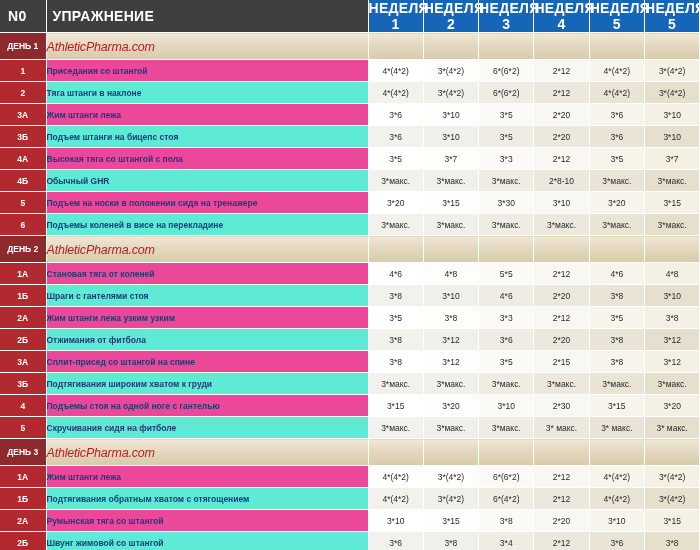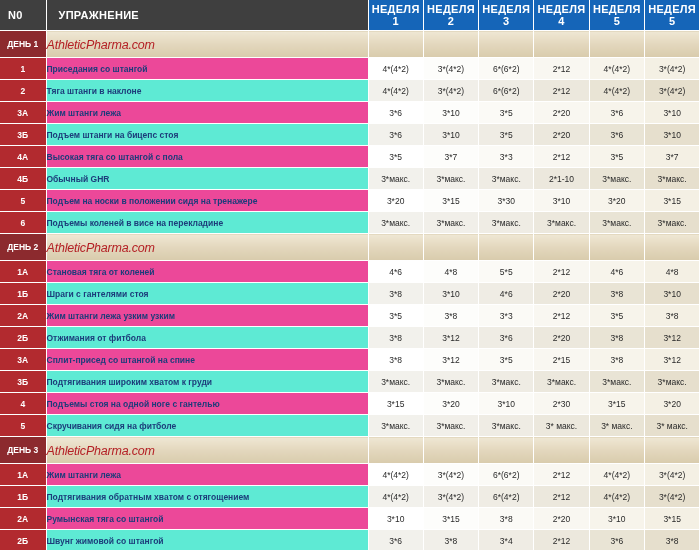--- a/index.html
+++ b/index.html
@@ -25,37 +25,37 @@
   
   col.c-no     { width: 46px; }
   col.c-ex     { width: 322px; }
   col.c-wk     { width: 55.3px; }
 
   
   tr.head th {
     height: 30px;
     background: #1565b8;
     color: #ffffff;
-    font-size: 11px;
+    font-size: 14px;
     font-weight: bold;
     letter-spacing: 0.3px;
     text-align: center;
     vertical-align: middle;
     border-right: 1px solid #ffffff;
     border-bottom: 1px solid #ffffff;
   }
   tr.head th.h-no {
     background: #3f3f3f;
     text-align: left;
     padding-left: 8px;
   }
   tr.head th.h-ex {
     background: #3f3f3f;
     text-align: left;
-    padding-left: 12px;
+    padding-left: 6px;
   }
 
   
   tr.dayrow td {
     height: 26px;
     vertical-align: middle;
     margin-left: 8px;
   }
   td.day-label {
     background: #8c2a2e;
@@ -215,21 +215,21 @@
         <td class="val w3">2*12</td>
         <td class="val w4">3*5</td>
         <td class="val w5">3*7</td>
       </tr>
       <tr class="exrow even">
         <td class="no">4Б</td>
         <td class="ex">Обычный GHR</td>
         <td class="val w0">3*макс.</td>
         <td class="val w1">3*макс.</td>
         <td class="val w2">3*макс.</td>
-        <td class="val w3">2*1-10</td>
+        <td class="val w3">2*8-10</td>
         <td class="val w4">3*макс.</td>
         <td class="val w5">3*макс.</td>
       </tr>
       <tr class="exrow odd">
         <td class="no">5</td>
         <td class="ex">Подъем на носки в положении сидя на тренажере</td>
         <td class="val w0">3*20</td>
         <td class="val w1">3*15</td>
         <td class="val w2">3*30</td>
         <td class="val w3">3*10</td>

